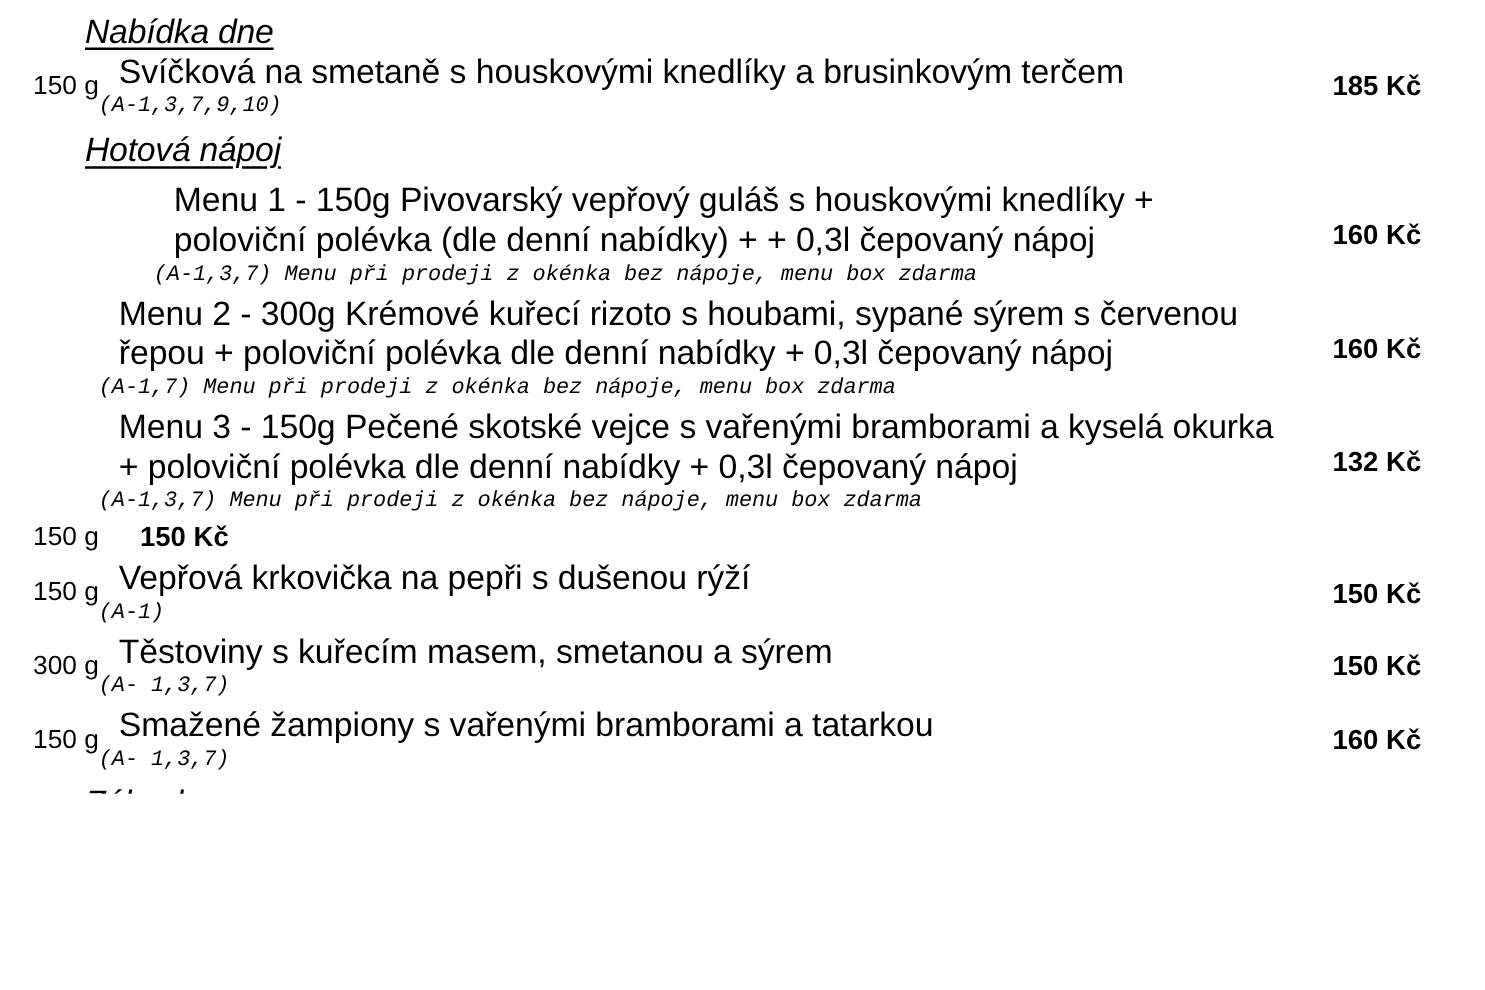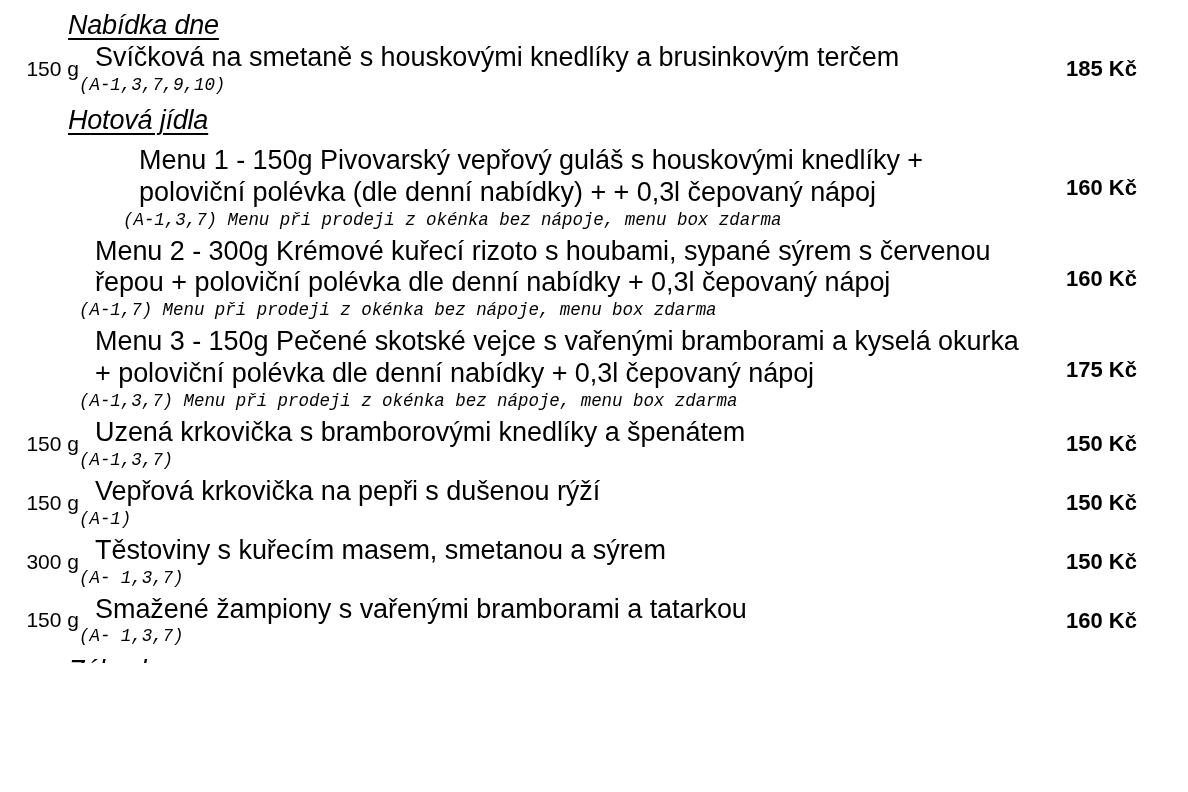--- a/index.html
+++ b/index.html
@@ -121,21 +121,21 @@
       <div class="item-weight">150 g</div>
       <div class="item-body">
         <div class="item-desc">Svíčková na smetaně s houskovými knedlíky a brusinkovým terčem</div>
         <div class="item-allergens">(A-1,3,7,9,10)</div>
       </div>
       <div class="item-price">185 Kč</div>
     </div>
   </div>
 
   <div>
-    <div class="section-heading mid">Hotová jídla</div>
+    <div class="section-heading mid">Hotová nápoj</div>
 
     <div class="item-row gap-md">
       <div class="item-weight"></div>
       <div class="item-body">
         <div class="item-desc">Menu 1 - 150g Pivovarský vepřový guláš s houskovými knedlíky + poloviční polévka (dle denní nabídky) + + 0,3l čepovaný nápoj</div>
         <div class="item-allergens">(A-1,3,7) Menu při prodeji z okénka bez nápoje, menu box zdarma</div>
       </div>
       <div class="item-price">160 Kč</div>
     </div>
 
@@ -147,29 +147,25 @@
       </div>
       <div class="item-price">160 Kč</div>
     </div>
 
     <div class="item-row gap-sm">
       <div class="item-weight"></div>
       <div class="item-body">
         <div class="item-desc">Menu 3 - 150g Pečené skotské vejce s vařenými bramborami a kyselá okurka + poloviční polévka dle denní nabídky + 0,3l čepovaný nápoj</div>
         <div class="item-allergens">(A-1,3,7) Menu při prodeji z okénka bez nápoje, menu box zdarma</div>
       </div>
-      <div class="item-price">175 Kč</div>
+      <div class="item-price">132 Kč</div>
     </div>
 
     <div class="item-row gap-sm">
       <div class="item-weight">150 g</div>
-      <div class="item-body">
-        <div class="item-desc">Uzená krkovička s bramborovými knedlíky a špenátem</div>
-        <div class="item-allergens">(A-1,3,7)</div>
-      </div>
       <div class="item-price">150 Kč</div>
     </div>
 
     <div class="item-row gap-sm">
       <div class="item-weight">150 g</div>
       <div class="item-body">
         <div class="item-desc">Vepřová krkovička na pepři s dušenou rýží</div>
         <div class="item-allergens">(A-1)</div>
       </div>
       <div class="item-price">150 Kč</div>

